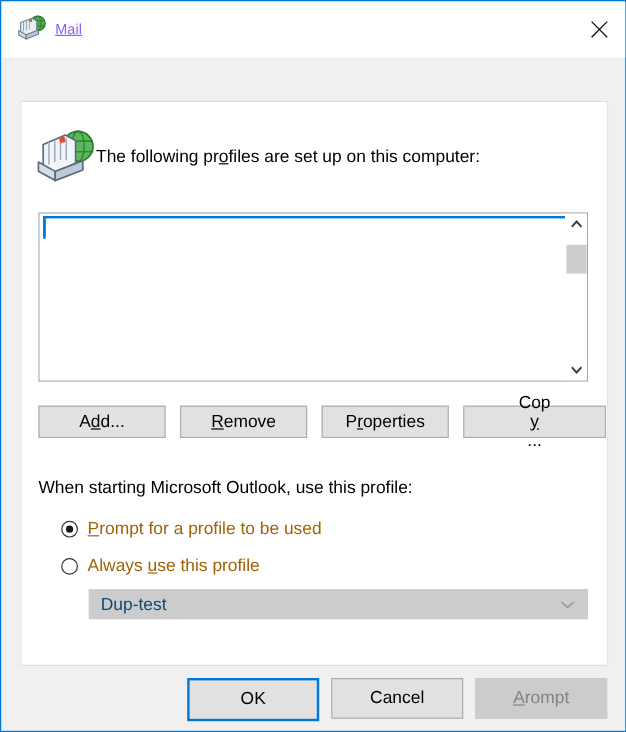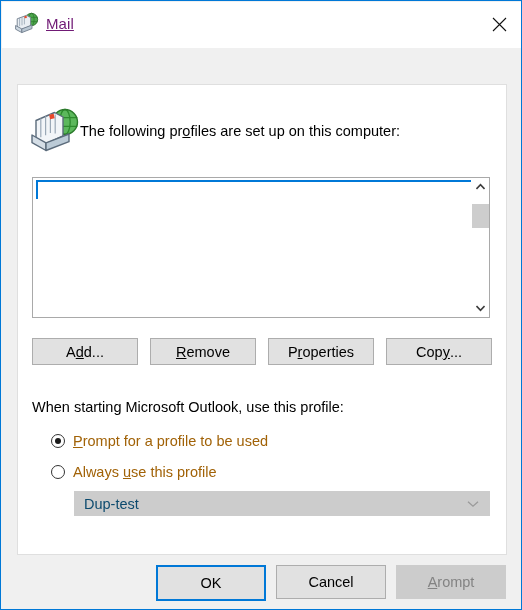--- a/index.html
+++ b/index.html
@@ -36,22 +36,22 @@
     box-sizing: border-box;
   }
   .title-icon {
     position: absolute;
     left: 11px; top: 9px;
     width: 26px; height: 26px;
   }
   .title-text {
     position: absolute;
     left: 44px; top: 12px;
-    font-size: 15px;
-    color: #701a75;
+    font-size: 12px;
+    color: #8b5cf6;
     line-height: 20px;
     letter-spacing: 0.1px;
     text-decoration: underline;
   }
   .close-btn {
     position: absolute;
     right: 0px; top: 0px;
     width: 46px; height: 45px;
     display: flex;
     align-items: center;
@@ -188,21 +188,21 @@
     color: #000000;
     display: flex;
     align-items: center;
     justify-content: center;
     cursor: default;
     padding: 0;
   }
   .btn-add { left: 0px; width: 106px; }
   .btn-remove { left: 118px; width: 106px; }
   .btn-properties { left: 236px; width: 106px; }
-  .btn-copy { left: 354px; width: 106px; }
+  .btn-copy { left: 354px; width: 119px; flex-direction: column; }
 
   
   .startup-label {
     position: absolute;
     left: 14px; top: 314px;
     font-size: 14.5px;
     color: #000000;
     white-space: nowrap;
   }
   .radio-row {

